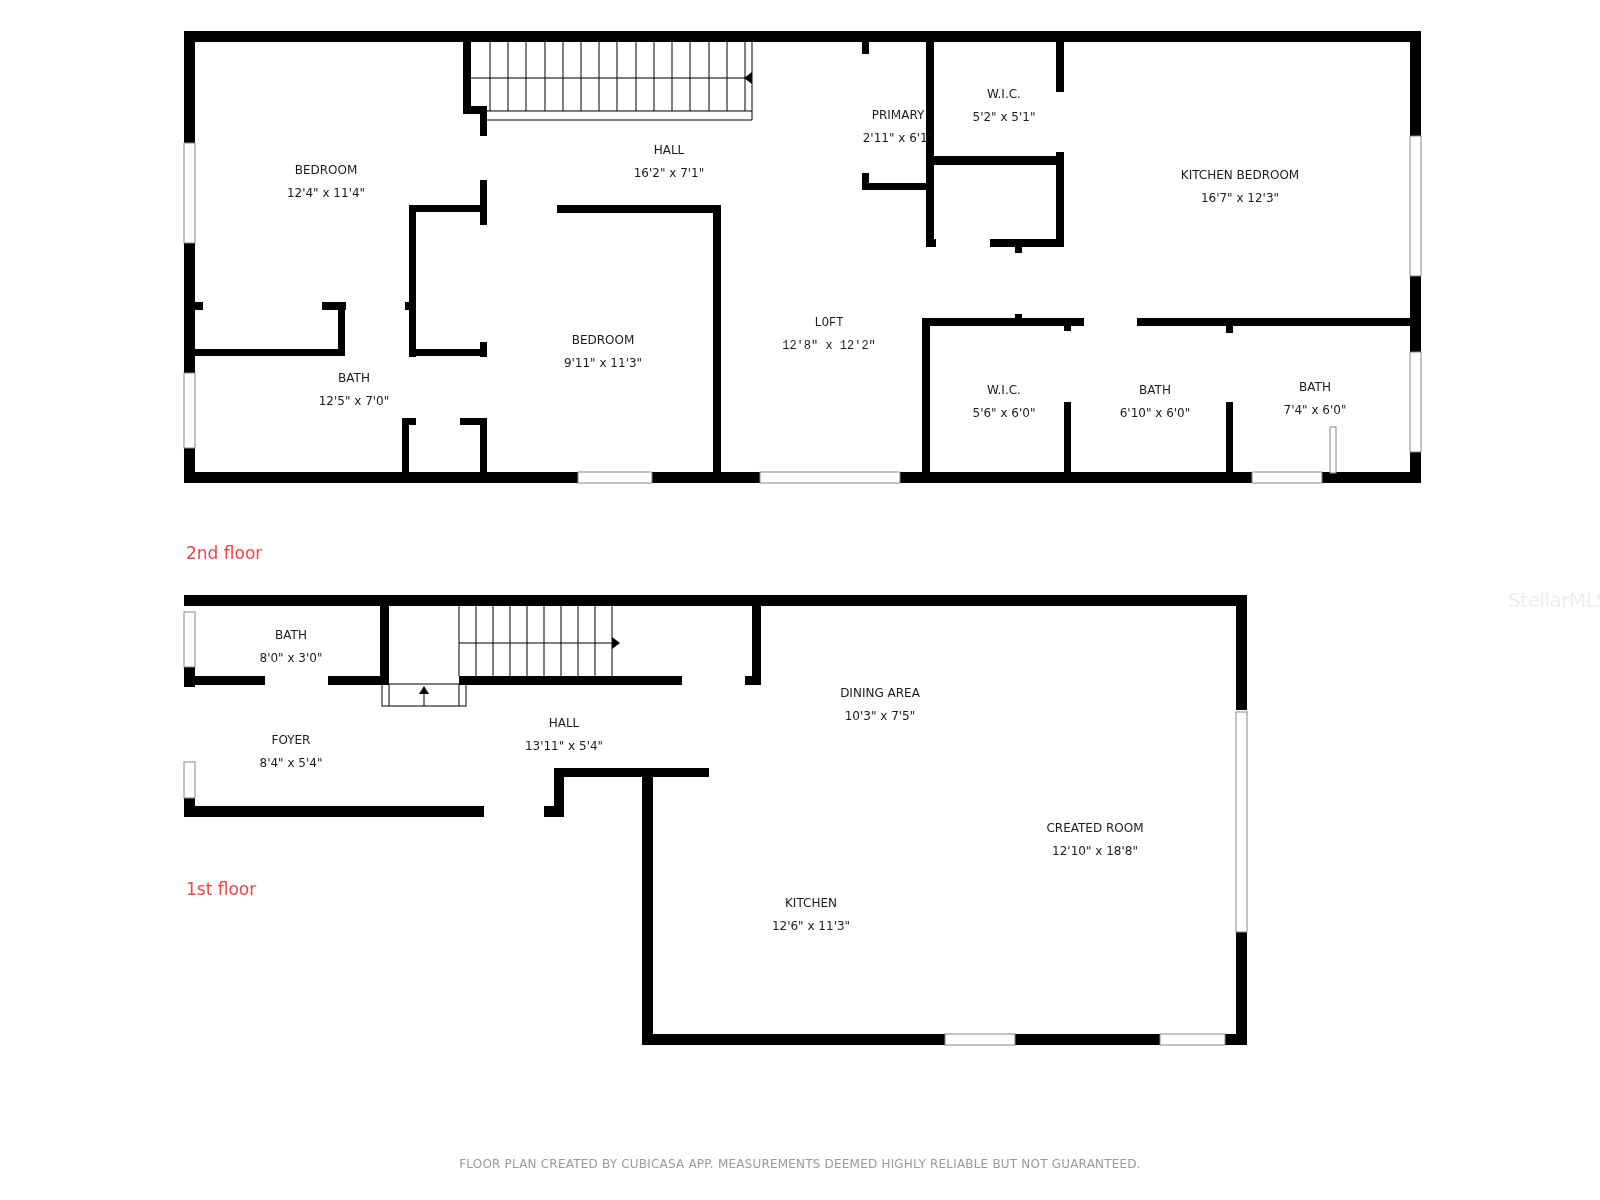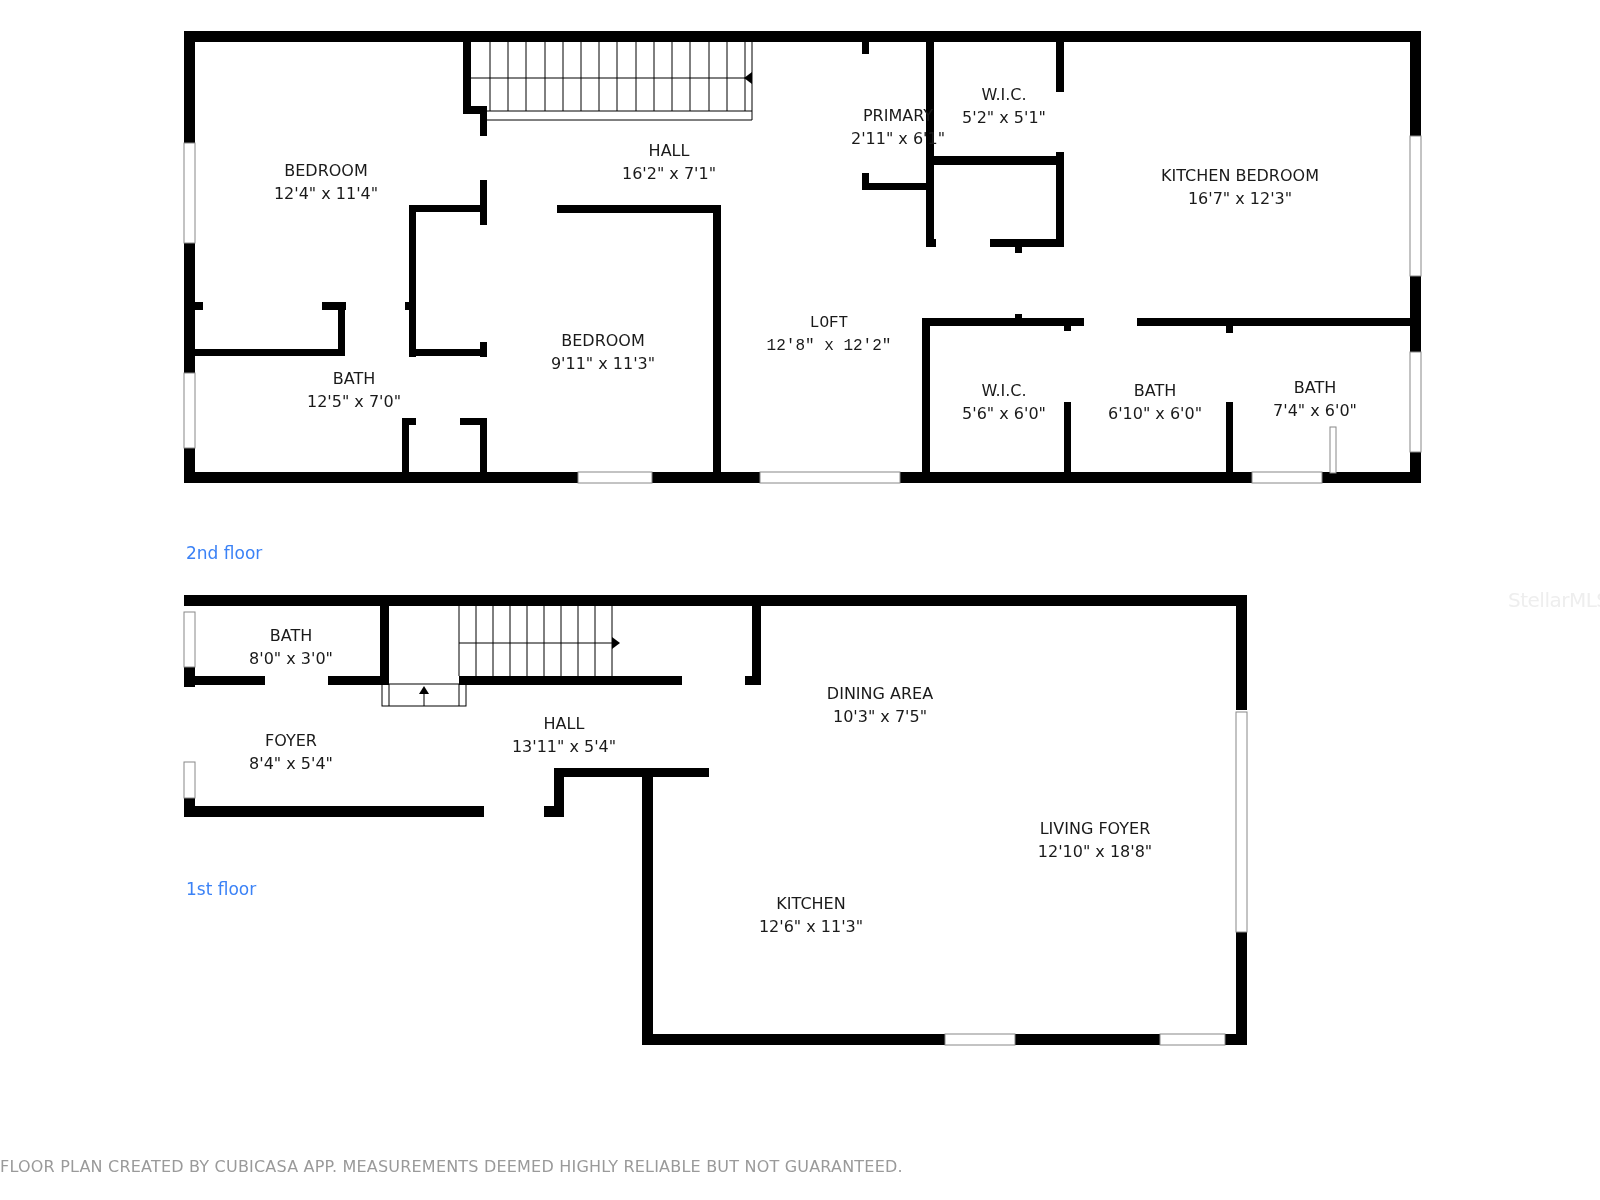--- a/index.html
+++ b/index.html
@@ -1,21 +1,21 @@
 <!DOCTYPE html>
 <html><head>
 <meta charset="utf-8">
 <style>
   html, body { margin:0; padding:0; background:#ffffff; }
   body { width:1600px; height:1200px; position:relative; overflow:hidden;
          font-family:"DejaVu Sans", sans-serif; color:#111; }
   svg { position:absolute; left:0; top:0; }
-  .lbl { position:absolute; text-align:center; font-size:16px; line-height:23px; color:#1a1a1a; white-space:nowrap; transform:translateX(-50%); }
-  .floorname { position:absolute; font-size:17px; color:#3b82f6; }
-  .footer { position:absolute; left:0; right:0; top:1157px; font-size:16px; color:#9a9a9a; letter-spacing:0.2px; }
+  .lbl { position:absolute; text-align:center; font-size:12px; line-height:23px; color:#1a1a1a; white-space:nowrap; transform:translateX(-50%); }
+  .floorname { position:absolute; font-size:17px; color:#ef4444; }
+  .footer { position:absolute; left:0; right:0; top:1157px; text-align:center; font-size:12px; color:#9a9a9a; letter-spacing:0.2px; }
   .watermark { position:absolute; left:1508px; top:588px; font-size:20px; color:#eeeeee; letter-spacing:-0.5px; }
 </style>
 </head>
 <body>
 
 <svg width="1600" height="1200" viewBox="0 0 1600 1200">
   <g fill="#000">
 
     <rect x="184" y="31" width="1237" height="11"></rect>
     <rect x="184" y="31" width="11" height="452"></rect>
@@ -210,21 +210,21 @@
 </div>
 <div class="lbl" style="left:564px; top:712px;">
   <div>HALL</div>
   <div>13'11" x 5'4"</div>
 </div>
 <div class="lbl" style="left:880px; top:682px;">
   <div>DINING AREA</div>
   <div>10'3" x 7'5"</div>
 </div>
 <div class="lbl" style="left:1095px; top:817px;">
-  <div>LIVING FOYER</div>
+  <div>CREATED ROOM</div>
   <div>12'10" x 18'8"</div>
 </div>
 <div class="lbl" style="left:811px; top:892px;">
   <div>KITCHEN</div>
   <div>12'6" x 11'3"</div>
 </div>
 
 <div class="floorname" style="left:186px; top:879px;">1st floor</div>
 
 <div class="watermark">StellarMLS</div>

